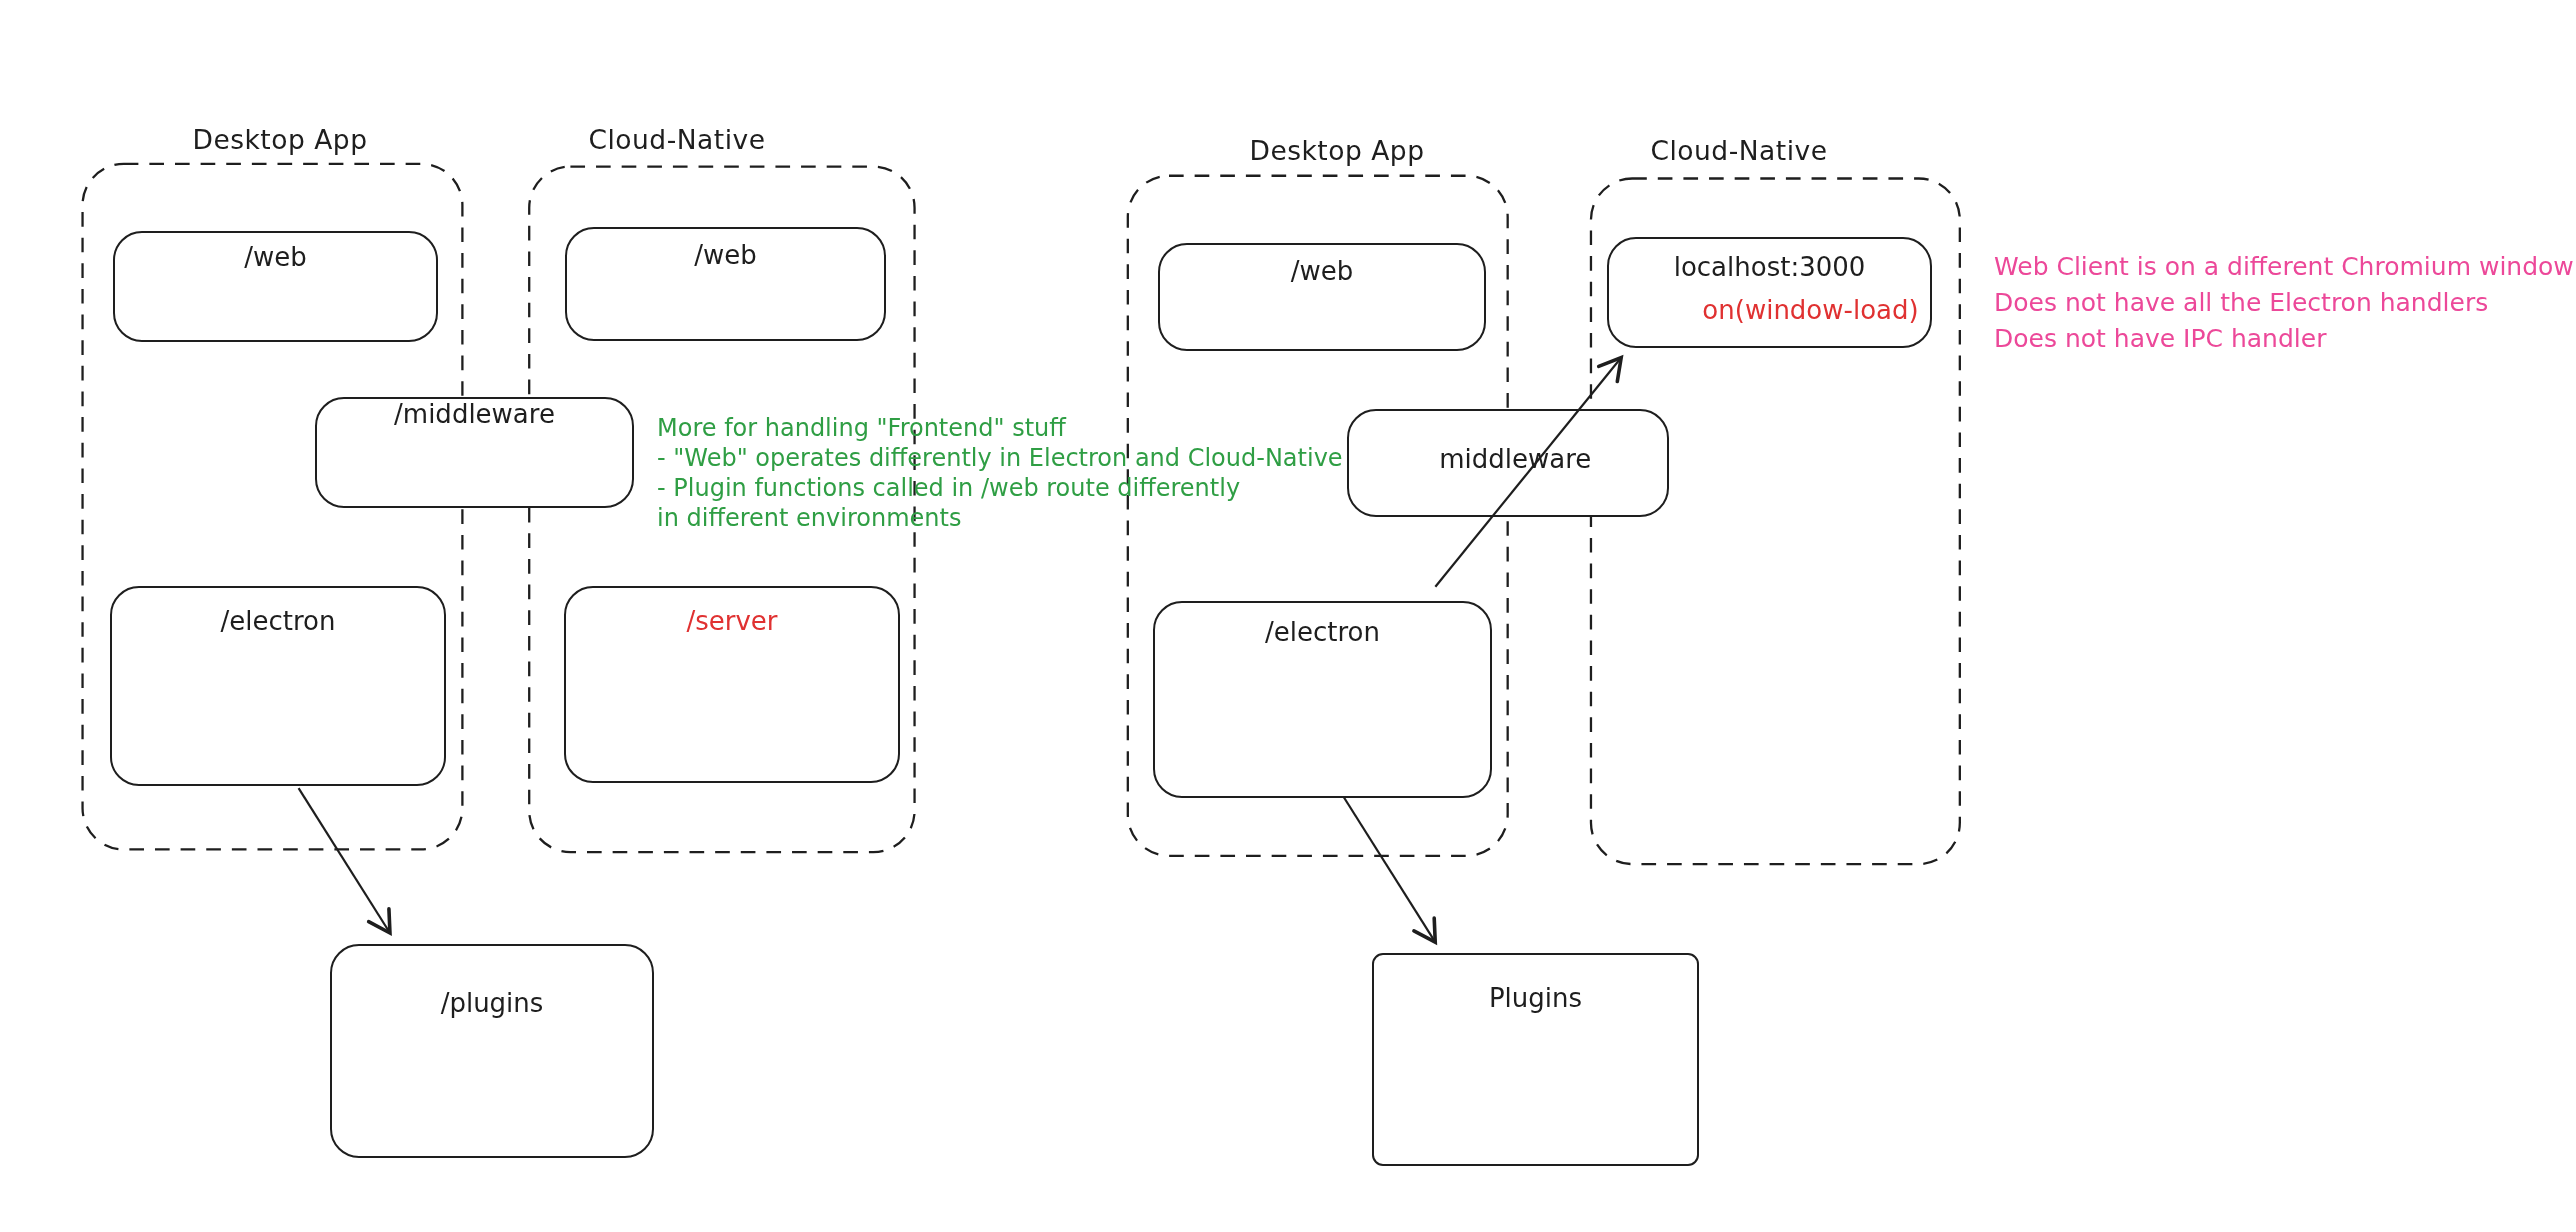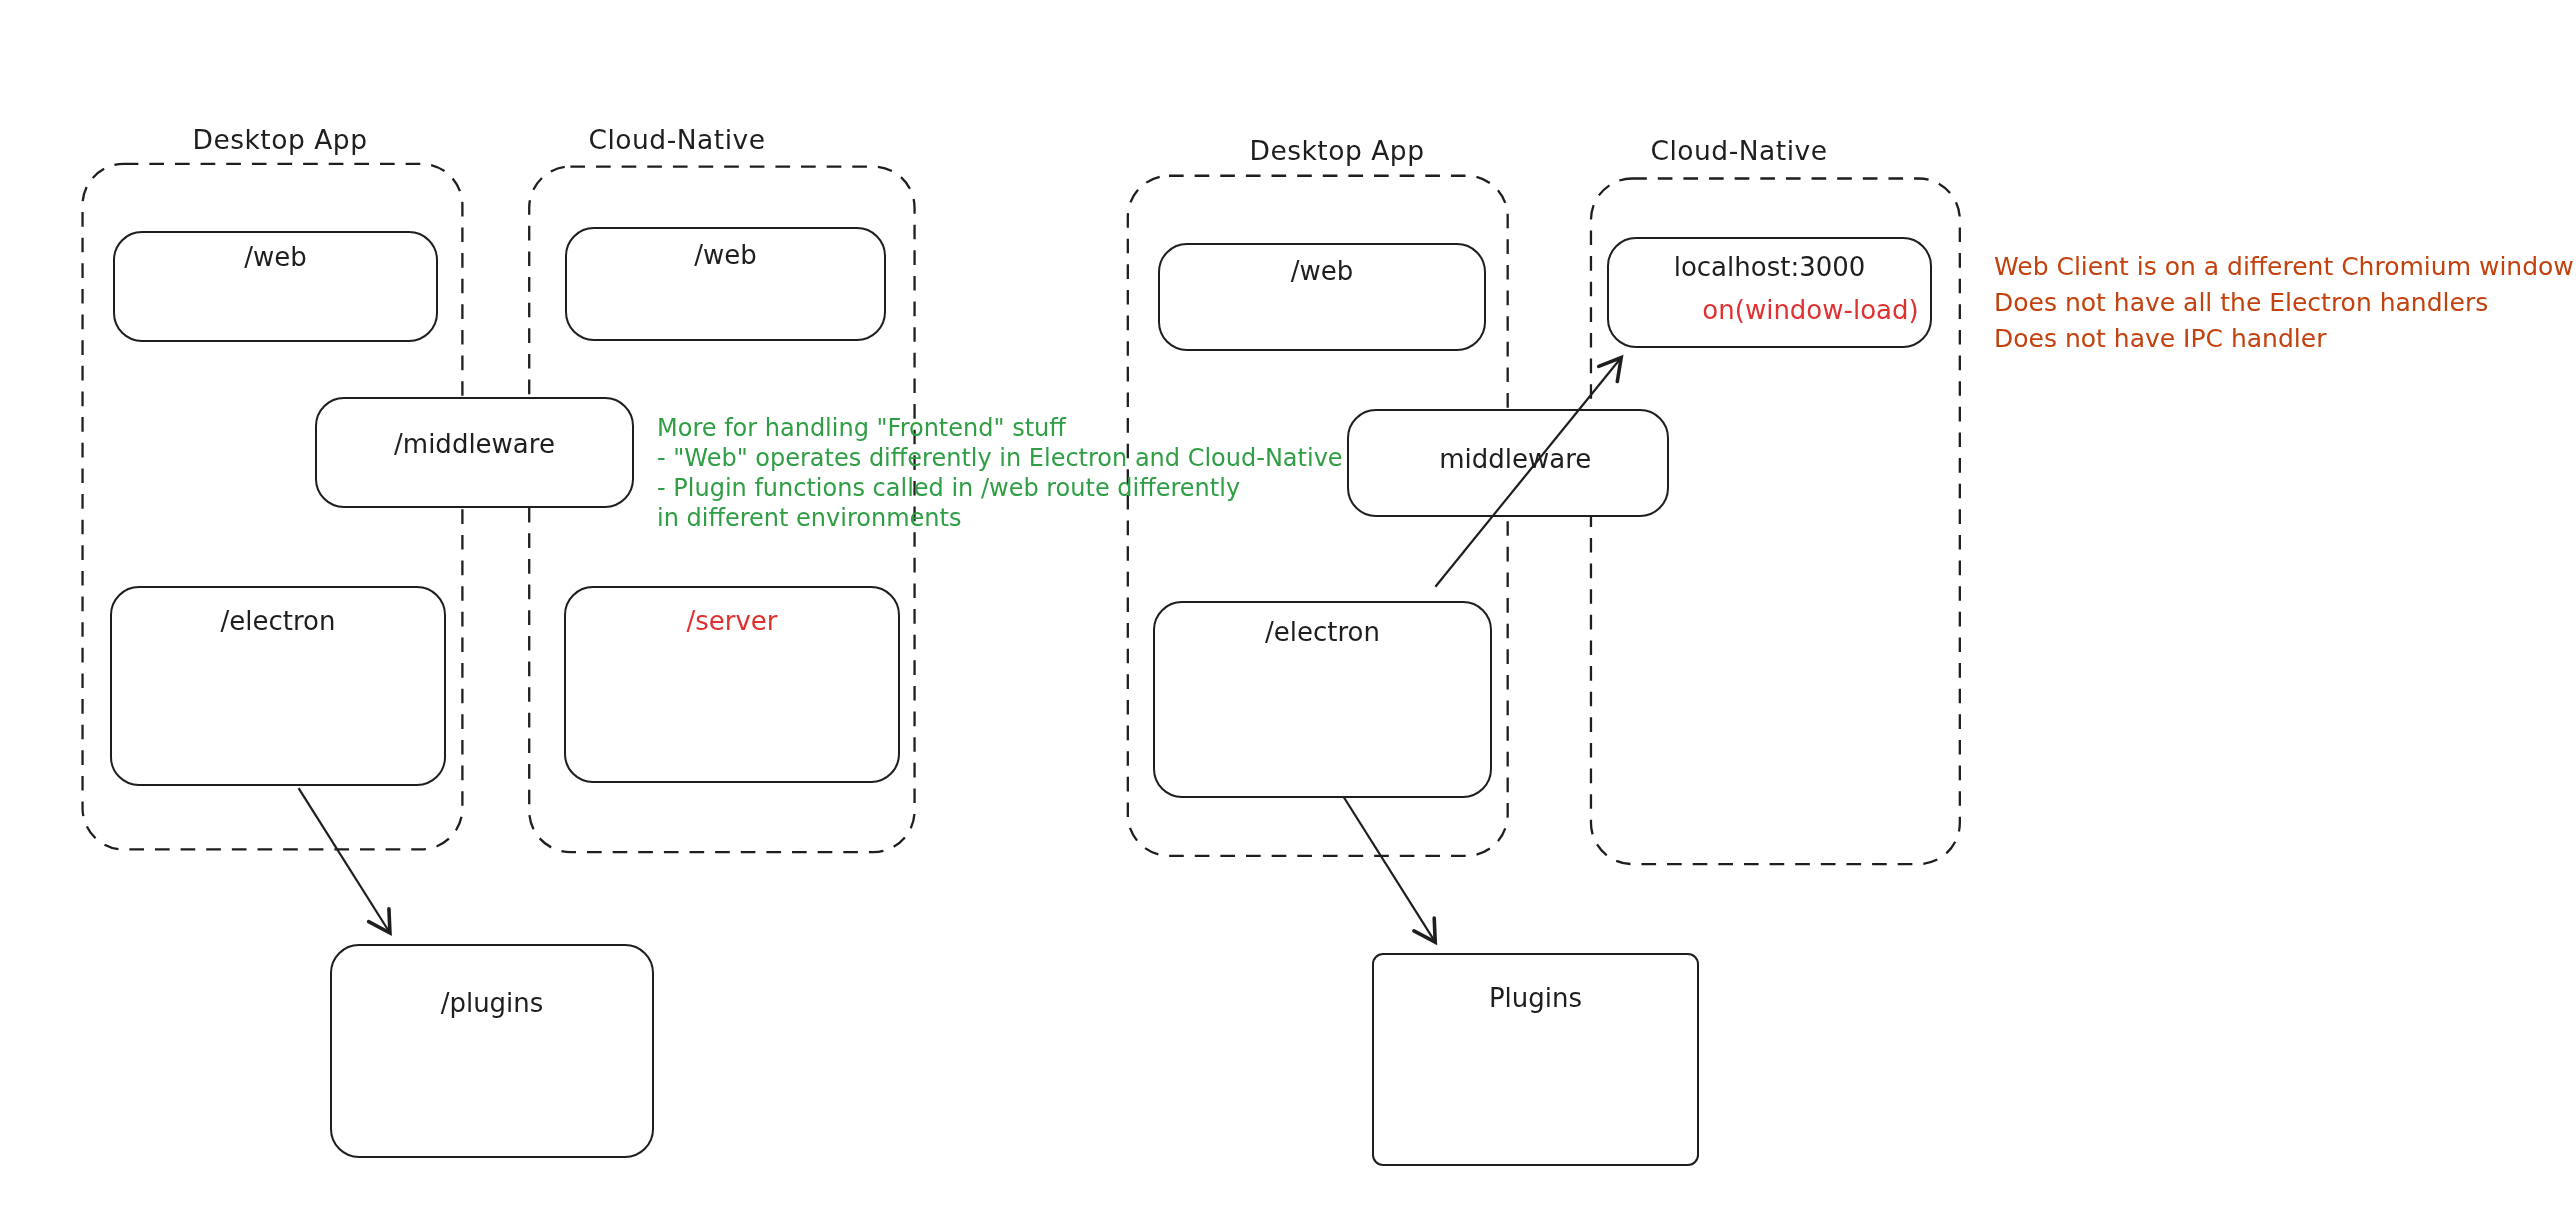--- a/index.html
+++ b/index.html
@@ -29,25 +29,25 @@
     text-align:center;
     font-size:26px;
   }
   .node .lbl{display:block;}
   .red{color:#e03131;}
   .note{
     position:absolute;z-index:2;
     white-space:nowrap;
   }
   .note-green{color:#2f9e44;font-size:24px;line-height:30px;}
-  .note-red{color:#c2410c;font-size:25px;line-height:36px;}
+  .note-red{color:#ec4899;font-size:25px;line-height:36px;}
   
   #l-web-desktop{padding-top:9.2px;}
   #l-web-cloud{padding-top:11px;}
-  #l-middleware{padding-top:30px;}
+  #l-middleware{}
   #l-electron{padding-top:18.3px;}
   #l-server{padding-top:18.3px;}
   #l-plugins{padding-top:42px;}
   #r-web{padding-top:11px;}
   #r-localhost{padding-top:13px;}
   #r-localhost .event{display:block;margin-top:13px;transform:translateX(41px);}
   #r-middleware{padding-top:33px;}
   #r-middleware .lbl{transform:translateX(7.3px);}
   #r-electron{padding-top:13.7px;}
   #r-plugins{padding-top:27.5px;}

